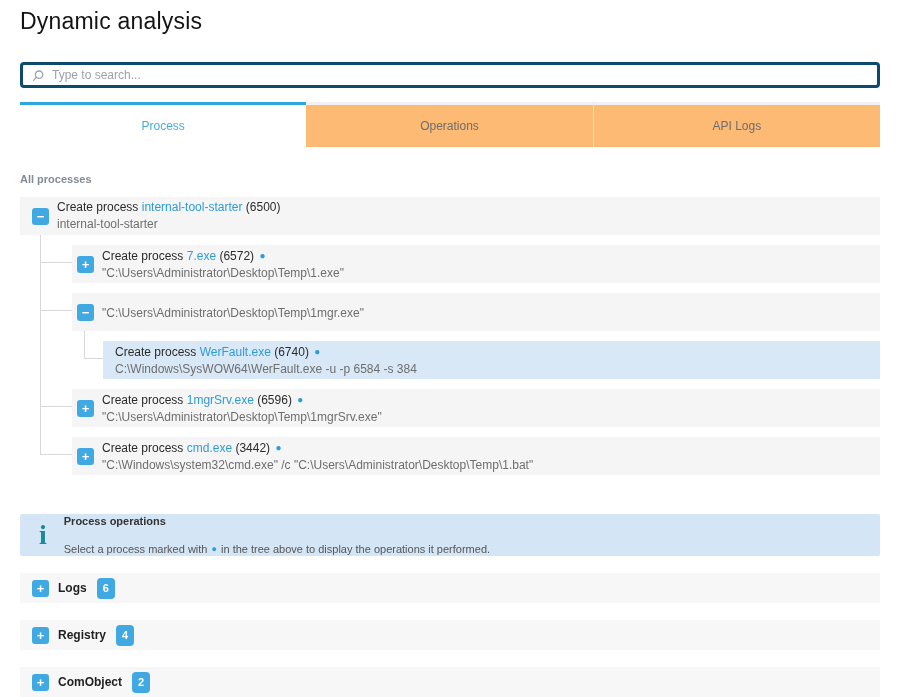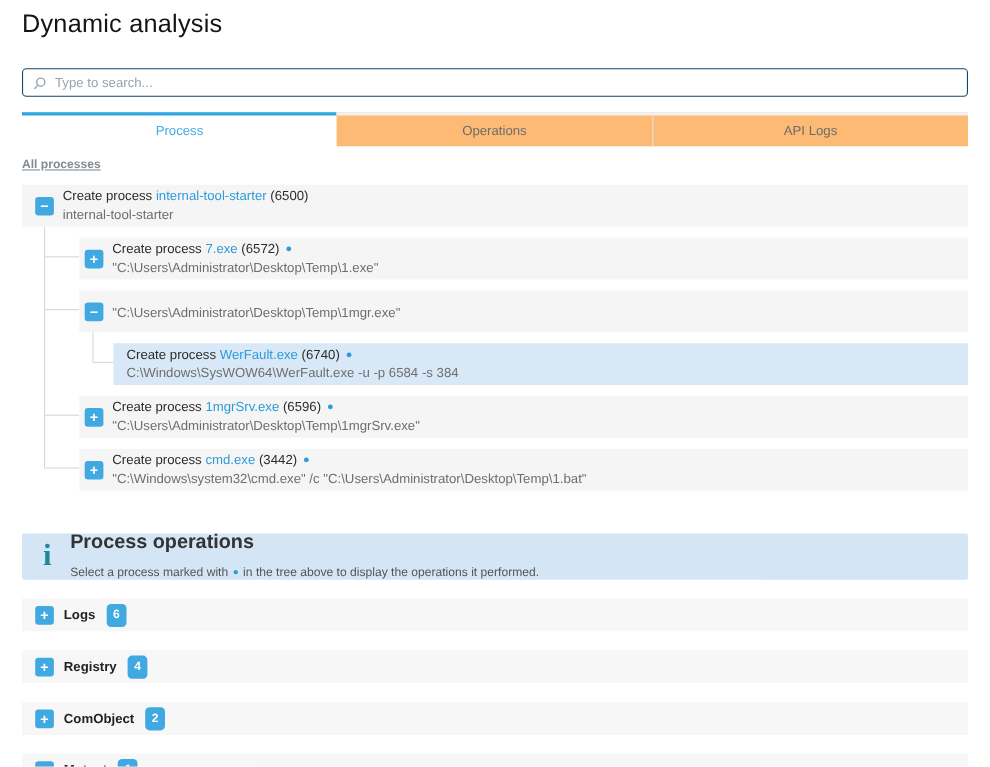--- a/index.html
+++ b/index.html
@@ -3,34 +3,34 @@
 <meta charset="utf-8">
 <style>
   * { box-sizing: border-box; margin: 0; padding: 0; }
   html, body { background: #ffffff; }
   body { font-family: "Liberation Sans", sans-serif; }
   .page { position: relative; width: 900px; height: 697px; background: #fff; overflow: hidden; }
   .container { padding: 0 20px; }
 
   .page-title { font-size: 23px; font-weight: 400; color: #141414; padding-top: 8px; letter-spacing: 0.2px; }
 
-  .search-box { margin-top: 27px; height: 26px; border: 1px solid #0c4a6e; border-radius: 4px;
+  .search-box { margin-top: 27px; height: 26px; border: 3px solid #0c4a6e; border-radius: 4px;
                 display: flex; align-items: center; padding: 0 9px; gap: 7px; background: #fff; }
   .search-box svg { flex: none; }
   .search-input { border: none; outline: none; flex: 1; font-size: 12px; color: #333; background: transparent;
                   font-family: "Liberation Sans", sans-serif; }
   .search-input::placeholder { color: #9aa2ab; }
 
-  .tabs { margin-top: 14px; display: flex; height: 31px; }
+  .tabs { margin-top: 14px; display: flex; height: 45px; }
   .tab { flex: 1; display: flex; align-items: center; justify-content: center; font-size: 12px; cursor: pointer; }
   .tab.active { background: #fff; border-top: 3px solid #2ea7e0; color: #45ace4; }
   .tab.inactive { background: #fdba74; color: #6d6d6d; border-top: 3px solid #f1f1f1; }
   .tab.inactive + .tab.inactive { border-left: 1px solid #e2e2e2; }
 
-  .all-processes { margin-top: 11px; font-size: 11px; font-weight: bold; color: #828c95; text-decoration: underline; }
+  .all-processes { margin-top: 26px; font-size: 11px; font-weight: bold; color: #828c95; }
 
   .tree { position: relative; margin-top: 12px; }
   .trow { position: relative; height: 38px; background: #f5f5f5; display: flex; align-items: center;
           margin-bottom: 10px; }
   .trow.lvl1 { margin-left: 52px; }
   .trow.lvl2 { margin-left: 83px; }
   .trow.selected { background: #d9e8f7; }
 
   .expander { width: 17px; height: 17px; background: #41a9e1; color: #fff; border-radius: 3px;
               display: flex; align-items: center; justify-content: center; font-size: 13px; font-weight: bold;
@@ -51,21 +51,21 @@
   .h-r3 { left: 20px; top: 113px; width: 32px; height: 1px; }
   .h-r4 { left: 64px; top: 161px; width: 19px; height: 1px; }
   .h-r5 { left: 20px; top: 209px; width: 32px; height: 1px; }
   .h-r6 { left: 20px; top: 257px; width: 32px; height: 1px; }
 
   .info-box { margin-top: 39px; background: #d4e5f5; height: 42px; display: flex; align-items: center;
               border-radius: 2px; }
   .info-icon { font-family: "Liberation Serif", serif; font-weight: bold; font-size: 28px; color: #1b8a9c;
                margin-left: 19px; line-height: 20px; }
   .info-text { margin-left: 17px; }
-  .info-title { font-size: 18px; font-weight: bold; color: #333; line-height: 14px; }
+  .info-title { font-size: 11px; font-weight: bold; color: #333; line-height: 14px; }
   .info-msg { font-size: 11px; color: #555; line-height: 13px; margin-top: 15px; }
   .info-msg .pdot { font-size: 9px; margin: 0 1px; }
 
   .section-row { margin-top: 17px; height: 30px; background: #f7f7f7; display: flex; align-items: center; }
   .section-label { margin-left: 9px; font-size: 12px; font-weight: bold; color: #222; }
   .count-badge { margin-left: 10px; min-width: 14px; height: 21px; padding: 0 6px; background: #41a9e1;
                  color: #fff; border-radius: 4px; font-size: 11px; font-weight: bold;
                  display: flex; align-items: center; justify-content: center; cursor: pointer; }
 </style>
 </head>

